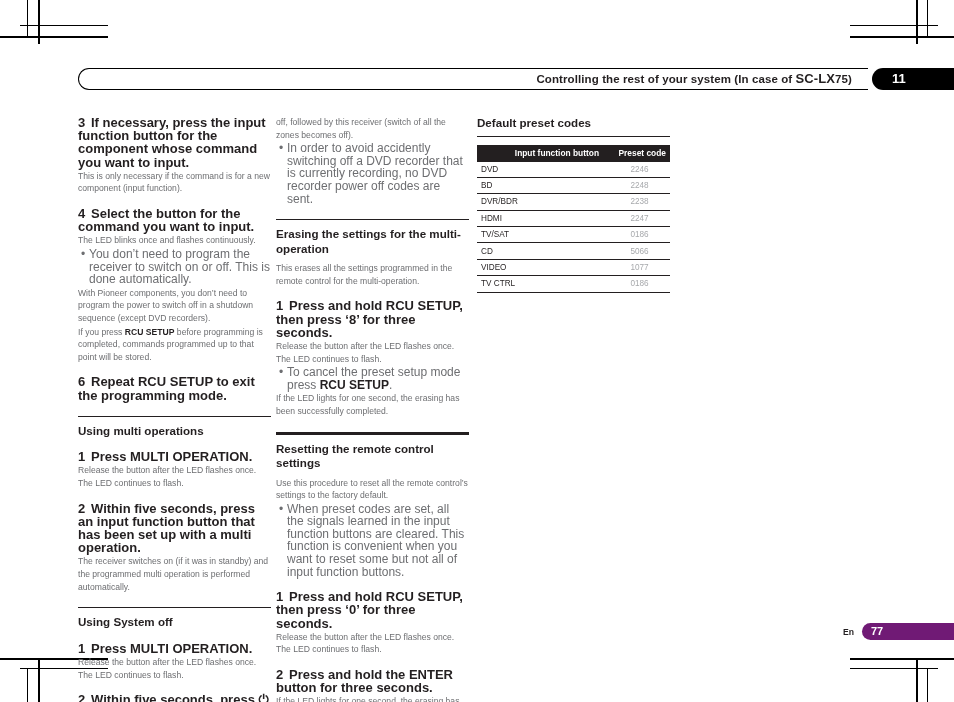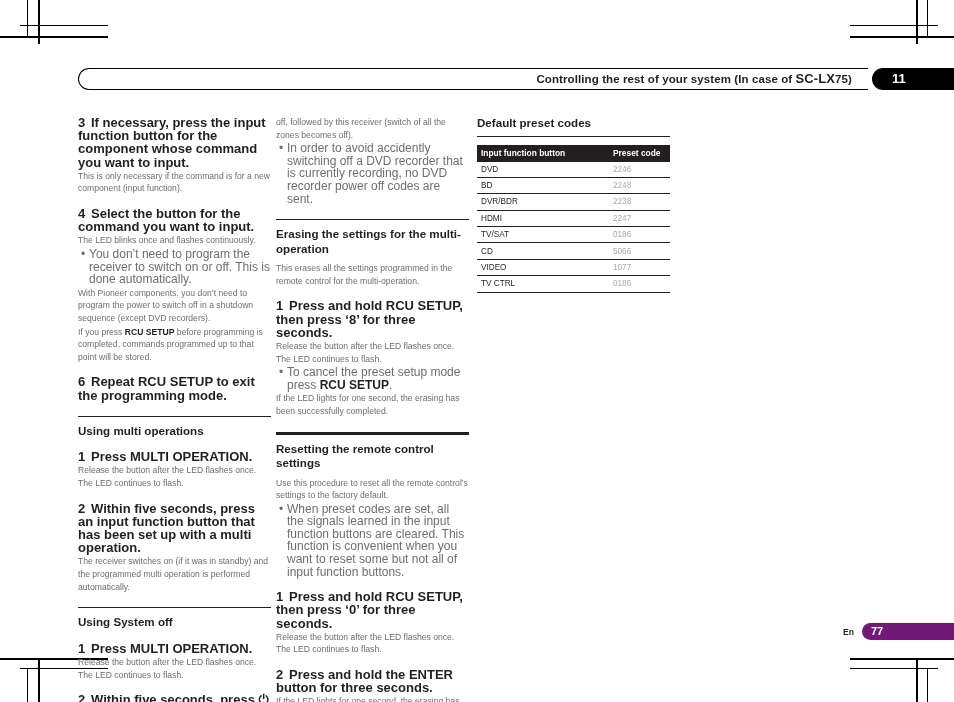--- a/index.html
+++ b/index.html
@@ -130,37 +130,38 @@
   #preset-table {
     border-collapse: collapse;
     width: 193px;
     margin-top: 2px;
   }
   #preset-table th {
     background: #231f20;
     color: #ffffff;
     font-size: 8.4px;
     font-weight: bold;
-    text-align: left;
+    text-align: right;
     padding: 3.5px 4px;
   }
   #preset-table th.code-col { padding-left: 10px; }
   #preset-table td {
     font-size: 8.2px;
     padding: 3.2px 4px;
     border-bottom: 1px solid #231f20;
   }
   #preset-table td.name {
     font-weight: normal;
     color: #231f20;
     width: 118px;
   }
   #preset-table td.code {
     color: #a7a9ac;
     padding-left: 10px;
+    text-align: center;
   }
 
   
   #footer-lang {
     position: absolute;
     left: 843px;
     top: 627px;
     font-size: 8.6px;
     font-weight: bold;
     color: #231f20;

